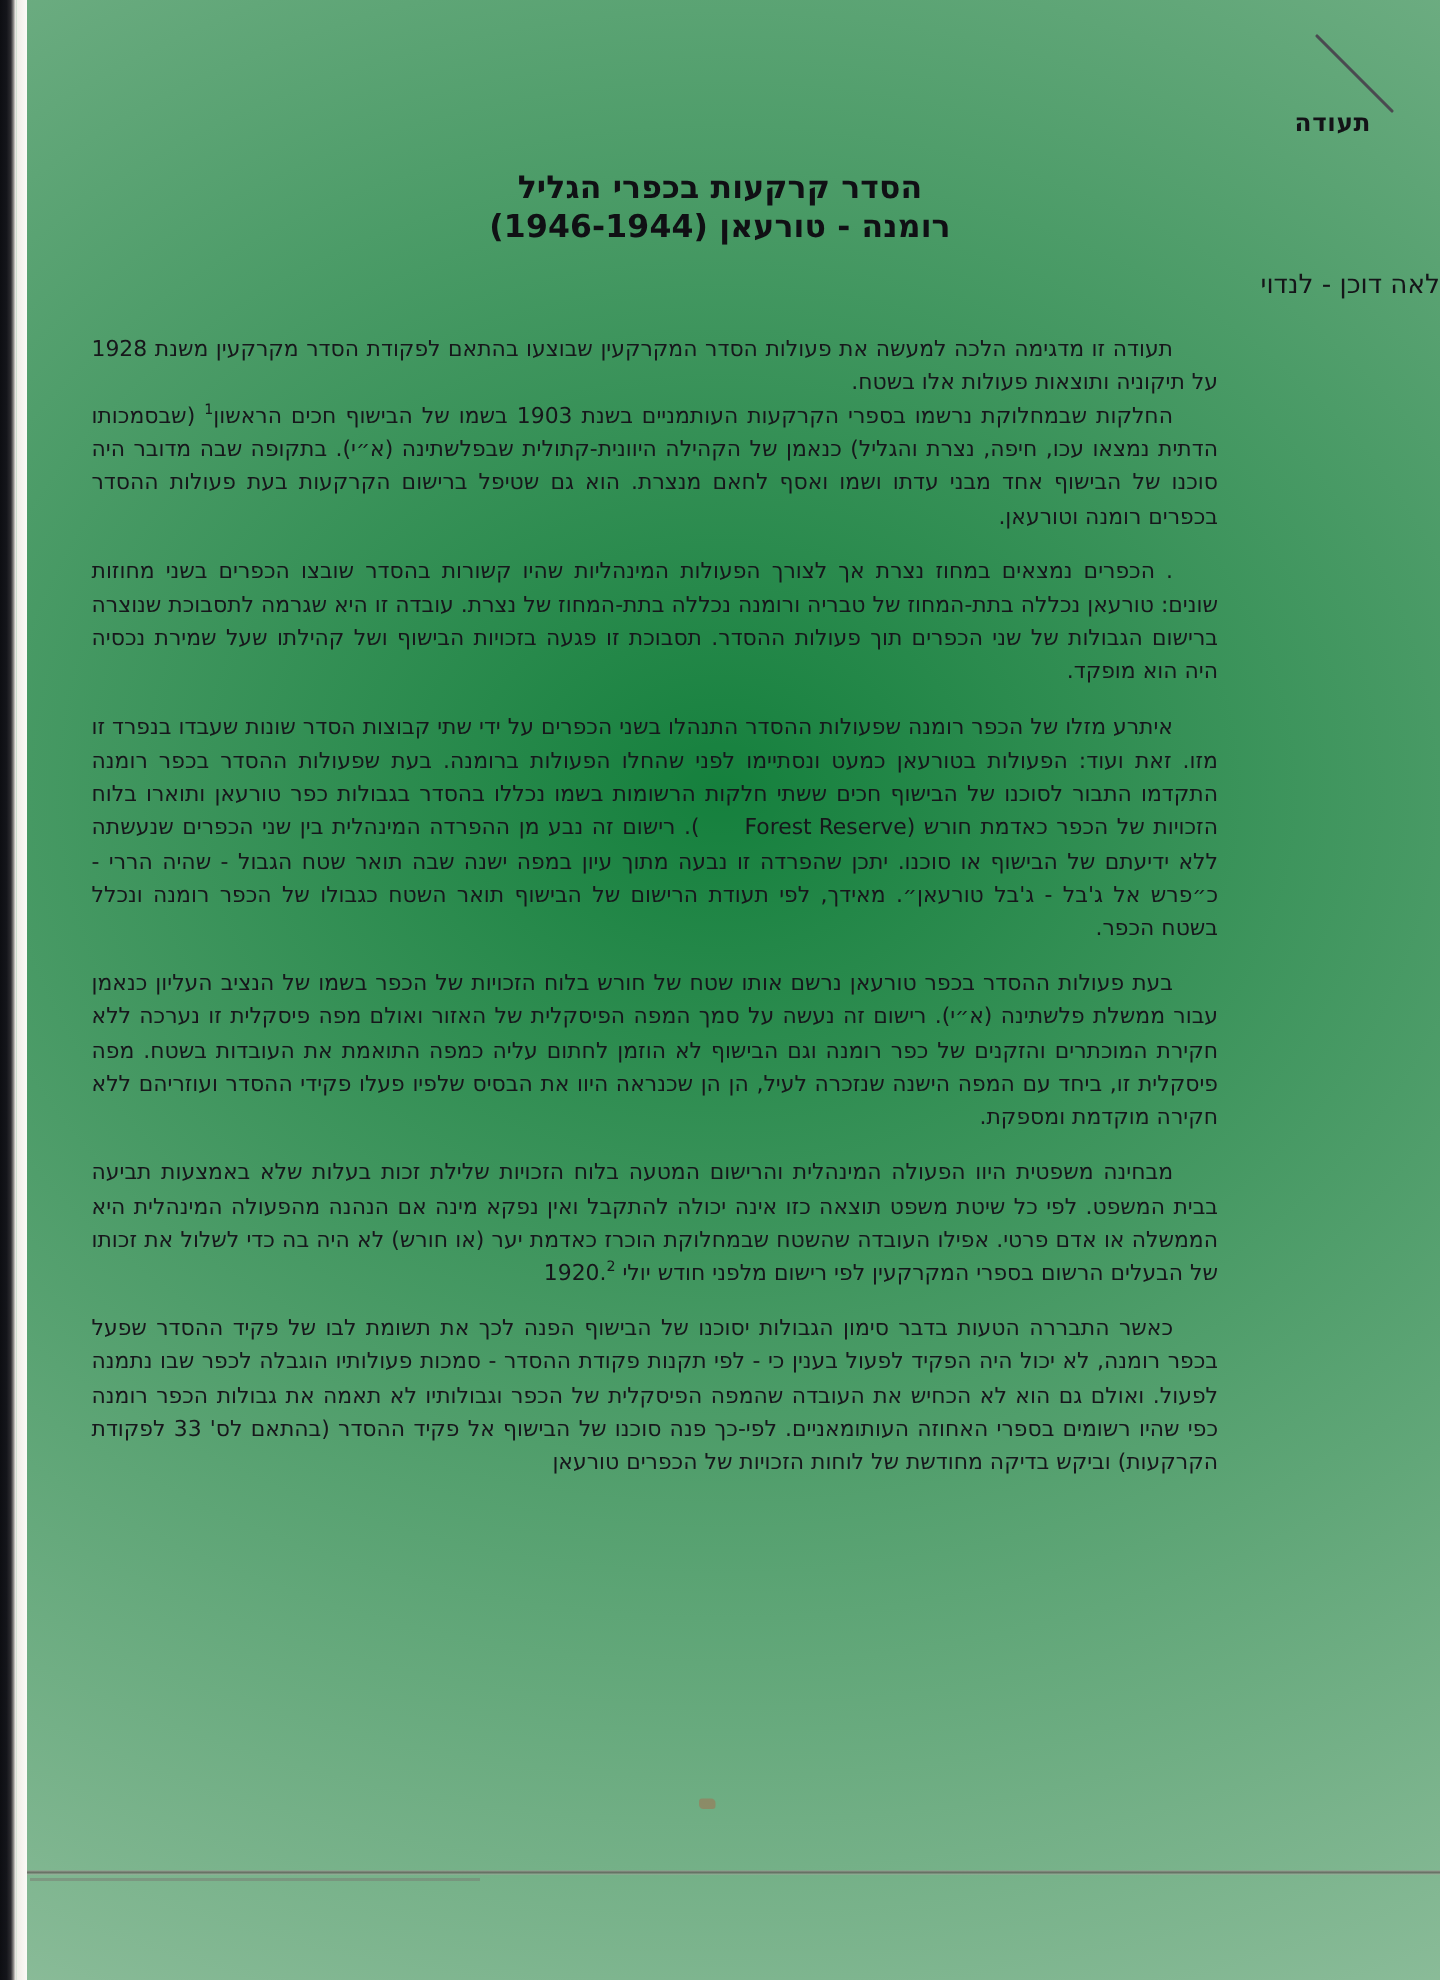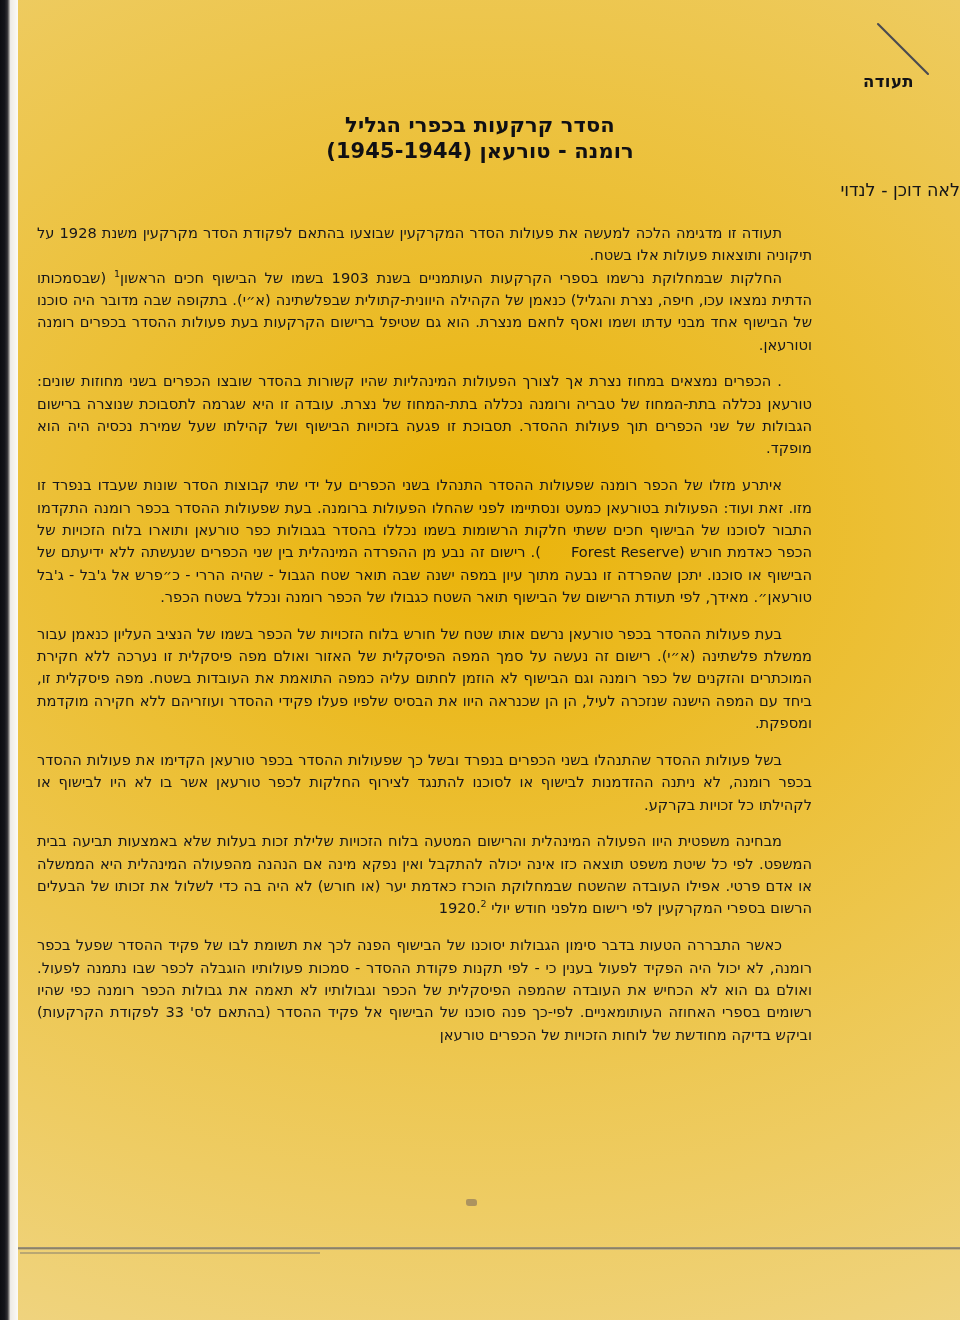--- a/index.html
+++ b/index.html
@@ -7,21 +7,21 @@
     margin: 0;
     padding: 0;
     background: #ffffff;
   }
 
   #page {
     position: relative;
     width: 960px;
     height: 1320px;
     overflow: hidden;
-    background: #eab308;
+    background: #15803d;
     font-family: "DejaVu Sans", "Liberation Sans", sans-serif;
     -webkit-font-smoothing: antialiased;
   }
 
   
   .scan-edge-left {
     position: absolute;
     left: 0; top: 0;
     width: 11px; height: 1320px;
     background: linear-gradient(to right,
@@ -116,21 +116,21 @@
     text-align: right;
     font-size: 17.5px;
     font-weight: normal;
     color: #151519;
   }
 
   .body-area {
     position: absolute;
     top: 222px;
     right: 148px;
-    left: 37px;
+    left: 61px;
   }
 
   p.para {
     margin: 0 0 14.5px 0;
     font-size: 14.6px;
     line-height: 1.53;
     text-align: justify;
     text-justify: inter-word;
     color: #17171b;
     text-indent: 0;
@@ -169,21 +169,21 @@
   </svg>
 
   <div class="page-tint"></div>
 
   <div class="content">
 
     <div class="running-head">תעודה</div>
 
     <div class="title-block">
       <div class="doc-title-line">הסדר קרקעות בכפרי הגליל</div>
-      <div class="doc-title-line">רומנה - טורעאן (1945-1944)</div>
+      <div class="doc-title-line">רומנה - טורעאן (1946-1944)</div>
     </div>
 
     <div class="author">לאה דוכן - לנדוי</div>
 
     <div class="body-area">
 
       <p class="para indent-first tight">תעודה זו מדגימה הלכה למעשה את פעולות הסדר המקרקעין שבוצעו בהתאם לפקודת הסדר מקרקעין משנת 1928 על תיקוניה ותוצאות פעולות אלו בשטח.</p>
 
 
       <p class="para indent-first">
@@ -191,21 +191,20 @@
       </p>
 
       <p class="para indent-first">. הכפרים נמצאים במחוז נצרת אך לצורך הפעולות המינהליות שהיו קשורות בהסדר שובצו הכפרים בשני מחוזות שונים: טורעאן נכללה בתת-המחוז של טבריה ורומנה נכללה בתת-המחוז של נצרת. עובדה זו היא שגרמה לתסבוכת שנוצרה ברישום הגבולות של שני הכפרים תוך פעולות ההסדר. תסבוכת זו פגעה בזכויות הבישוף ושל קהילתו שעל שמירת נכסיה היה הוא מופקד.</p>
 
       <p class="para indent-first">
         <span>איתרע מזלו של הכפר רומנה שפעולות ההסדר התנהלו בשני הכפרים על ידי שתי קבוצות הסדר שונות שעבדו בנפרד זו מזו. זאת ועוד: הפעולות בטורעאן כמעט ונסתיימו לפני שהחלו הפעולות ברומנה. בעת שפעולות ההסדר בכפר רומנה התקדמו התבור לסוכנו של הבישוף חכים ששתי חלקות הרשומות בשמו נכללו בהסדר בגבולות כפר טורעאן ותוארו בלוח הזכויות של הכפר כאדמת חורש (</span><span class="ltr">Forest Reserve</span><span>).  רישום זה נבע מן ההפרדה המינהלית בין שני הכפרים שנעשתה ללא ידיעתם של הבישוף או סוכנו. יתכן שהפרדה זו נבעה מתוך עיון במפה ישנה שבה תואר שטח הגבול - שהיה הררי - כ״פרש אל ג'בל - ג'בל טורעאן״. מאידך, לפי תעודת הרישום של הבישוף תואר השטח כגבולו של הכפר רומנה ונכלל בשטח הכפר.</span>
       </p>
 
       <p class="para indent-first">בעת פעולות ההסדר בכפר טורעאן נרשם אותו שטח של חורש בלוח הזכויות של הכפר בשמו של הנציב העליון כנאמן עבור ממשלת פלשתינה (א״י). רישום זה נעשה על סמך המפה הפיסקלית של האזור ואולם מפה פיסקלית זו נערכה ללא חקירת המוכתרים והזקנים של כפר רומנה וגם הבישוף לא הוזמן לחתום עליה כמפה התואמת את העובדות בשטח. מפה פיסקלית זו, ביחד עם המפה הישנה שנזכרה לעיל, הן הן שכנראה היוו את הבסיס שלפיו פעלו פקידי ההסדר ועוזריהם ללא חקירה מוקדמת ומספקת.</p>
 
-      <p class="para indent-first">בשל פעולות ההסדר שהתנהלו בשני הכפרים בנפרד ובשל כך שפעולות ההסדר בכפר טורעאן הקדימו את פעולות ההסדר בכפר רומנה, לא ניתנה ההזדמנות לבישוף או לסוכנו להתנגד לצירוף החלקות לכפר טורעאן אשר בו לא היו לבישוף או לקהילתו כל זכויות בקרקע.</p>
 
       <p class="para indent-first">
         <span>מבחינה משפטית היוו הפעולה המינהלית והרישום המטעה בלוח הזכויות שלילת זכות בעלות שלא באמצעות תביעה בבית המשפט. לפי כל שיטת משפט תוצאה כזו אינה יכולה להתקבל ואין נפקא מינה אם הנהנה מהפעולה המינהלית היא הממשלה או אדם פרטי. אפילו העובדה שהשטח שבמחלוקת הוכרז כאדמת יער (או חורש) לא היה בה כדי לשלול את זכותו של הבעלים הרשום בספרי המקרקעין לפי רישום מלפני חודש יולי 1920.</span><span class="sup">2</span><span></span>
       </p>
 
       <p class="para indent-first">כאשר התבררה הטעות בדבר סימון הגבולות יסוכנו של הבישוף הפנה לכך את תשומת לבו של פקיד ההסדר שפעל בכפר רומנה, לא יכול היה הפקיד לפעול בענין כי - לפי תקנות פקודת ההסדר - סמכות פעולותיו הוגבלה לכפר שבו נתמנה לפעול. ואולם גם הוא לא הכחיש את העובדה שהמפה הפיסקלית של הכפר וגבולותיו לא תאמה את גבולות הכפר רומנה כפי שהיו רשומים בספרי האחוזה העותומאניים. לפי-כך פנה סוכנו של הבישוף אל פקיד ההסדר (בהתאם לס' 33 לפקודת הקרקעות) וביקש בדיקה מחודשת של לוחות הזכויות של הכפרים טורעאן</p>
 
     </div>
 
   </div>

